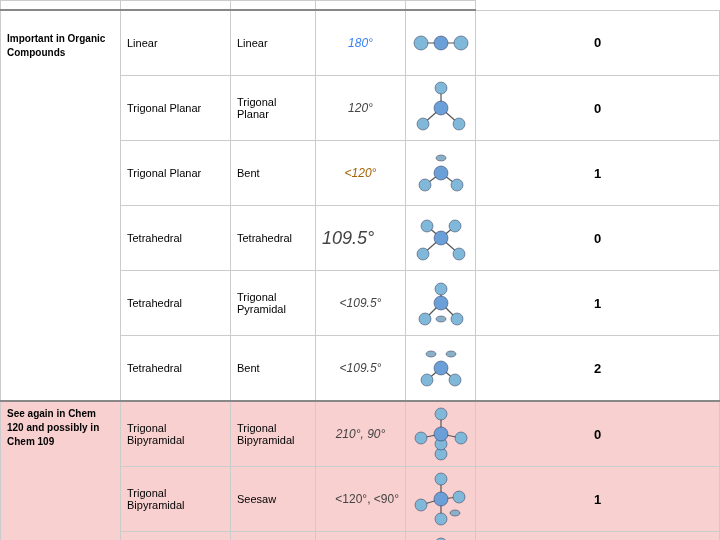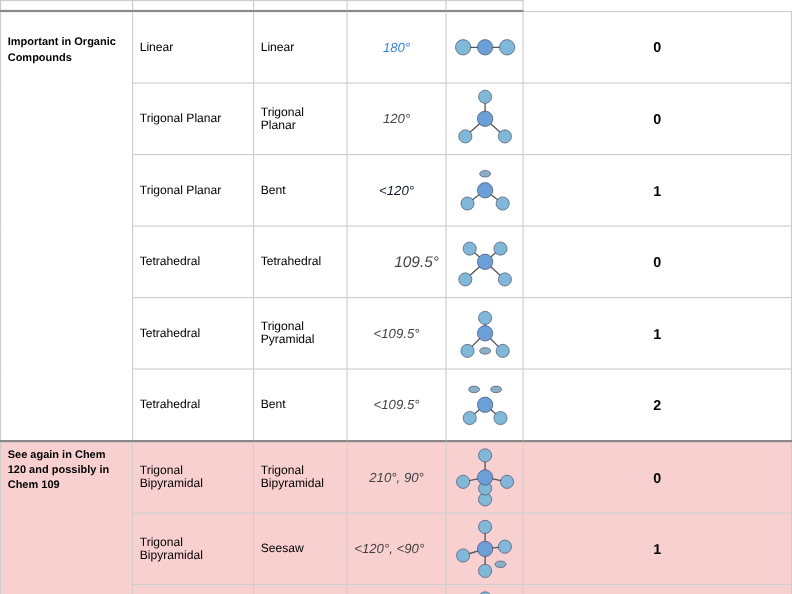--- a/index.html
+++ b/index.html
@@ -85,37 +85,37 @@
             <circle cx="10" cy="44" r="6" fill="#7fb8d8" stroke="#335" stroke-width="0.5"></circle>
             <circle cx="46" cy="44" r="6" fill="#7fb8d8" stroke="#335" stroke-width="0.5"></circle>
             <circle cx="28" cy="28" r="7" fill="#6a9fd8" stroke="#335" stroke-width="0.5"></circle>
           </svg>
         </td>
         <td style="text-align: center; font-weight: bold; font-size: 13px;">0</td>
       </tr>
       <tr>
         <td style="font-size: 11px;">Trigonal Planar</td>
         <td style="font-size: 11px;">Bent</td>
-        <td style="text-align: center; font-style: italic; color: #0f172a; font-size: 12px;">&lt;120°</td>
+        <td style="text-align: center; font-style: italic; color: #a16207; font-size: 12px;">&lt;120°</td>
         <td style="text-align: center;">
           <svg class="mol-svg" width="56" height="56" viewBox="0 0 56 56">
             <line x1="28" y1="28" x2="12" y2="40" stroke="#555" stroke-width="1.2"></line>
             <line x1="28" y1="28" x2="44" y2="40" stroke="#555" stroke-width="1.2"></line>
             <circle cx="12" cy="40" r="6" fill="#7fb8d8" stroke="#335" stroke-width="0.5"></circle>
             <circle cx="44" cy="40" r="6" fill="#7fb8d8" stroke="#335" stroke-width="0.5"></circle>
             <ellipse cx="28" cy="13" rx="5" ry="3" fill="#8ab0c8" stroke="#335" stroke-width="0.5"></ellipse>
             <circle cx="28" cy="28" r="7" fill="#6a9fd8" stroke="#335" stroke-width="0.5"></circle>
           </svg>
         </td>
         <td style="text-align: center; font-weight: bold; font-size: 13px;">1</td>
       </tr>
       <tr>
         <td style="font-size: 11px;">Tetrahedral</td>
         <td style="font-size: 11px;">Tetrahedral</td>
-        <td style="text-align: right; font-style: italic; color: rgb(68, 68, 68); font-size: 14px;">109.5°</td>
+        <td style="text-align: left; font-style: italic; color: rgb(68, 68, 68); font-size: 18px;">109.5°</td>
         <td style="text-align: center;">
           <svg class="mol-svg" width="56" height="56" viewBox="0 0 56 56">
             <line x1="28" y1="28" x2="14" y2="16" stroke="#555" stroke-width="1.2"></line>
             <line x1="28" y1="28" x2="42" y2="16" stroke="#555" stroke-width="1.2"></line>
             <line x1="28" y1="28" x2="10" y2="44" stroke="#555" stroke-width="1.2"></line>
             <line x1="28" y1="28" x2="46" y2="44" stroke="#555" stroke-width="1.2"></line>
             <circle cx="14" cy="16" r="6" fill="#7fb8d8" stroke="#335" stroke-width="0.5"></circle>
             <circle cx="42" cy="16" r="6" fill="#7fb8d8" stroke="#335" stroke-width="0.5"></circle>
             <circle cx="10" cy="44" r="6" fill="#7fb8d8" stroke="#335" stroke-width="0.5"></circle>
             <circle cx="46" cy="44" r="6" fill="#7fb8d8" stroke="#335" stroke-width="0.5"></circle>
@@ -177,21 +177,21 @@
             <circle cx="48" cy="32" r="6" fill="#7fb8d8" stroke="#335" stroke-width="0.5"></circle>
             <circle cx="28" cy="38" r="6" fill="#7fb8d8" stroke="#335" stroke-width="0.5"></circle>
             <circle cx="28" cy="28" r="7" fill="#6a9fd8" stroke="#335" stroke-width="0.5"></circle>
           </svg>
         </td>
         <td style="text-align: center; font-weight: bold; font-size: 13px;">0</td>
       </tr>
       <tr style="background-color: rgb(249, 208, 208);">
         <td style="font-size: 11px;">Trigonal Bipyramidal</td>
         <td style="font-size: 11px;">Seesaw</td>
-        <td style="text-align: left; font-style: italic; color: rgb(68, 68, 68); font-size: 12px;">&lt;120°, &lt;90°</td>
+        <td style="text-align: right; color: rgb(68, 68, 68); font-size: 12px;">&lt;120°, &lt;90°</td>
         <td style="text-align: center;">
           <svg class="mol-svg" width="56" height="56" viewBox="0 0 56 56">
             <line x1="28" y1="28" x2="28" y2="8" stroke="#555" stroke-width="1.2"></line>
             <line x1="28" y1="28" x2="28" y2="48" stroke="#555" stroke-width="1.2"></line>
             <line x1="28" y1="28" x2="8" y2="34" stroke="#555" stroke-width="1.2"></line>
             <line x1="28" y1="28" x2="46" y2="26" stroke="#555" stroke-width="1.2"></line>
             <circle cx="28" cy="8" r="6" fill="#7fb8d8" stroke="#335" stroke-width="0.5"></circle>
             <circle cx="28" cy="48" r="6" fill="#7fb8d8" stroke="#335" stroke-width="0.5"></circle>
             <circle cx="8" cy="34" r="6" fill="#7fb8d8" stroke="#335" stroke-width="0.5"></circle>
             <circle cx="46" cy="26" r="6" fill="#7fb8d8" stroke="#335" stroke-width="0.5"></circle>

